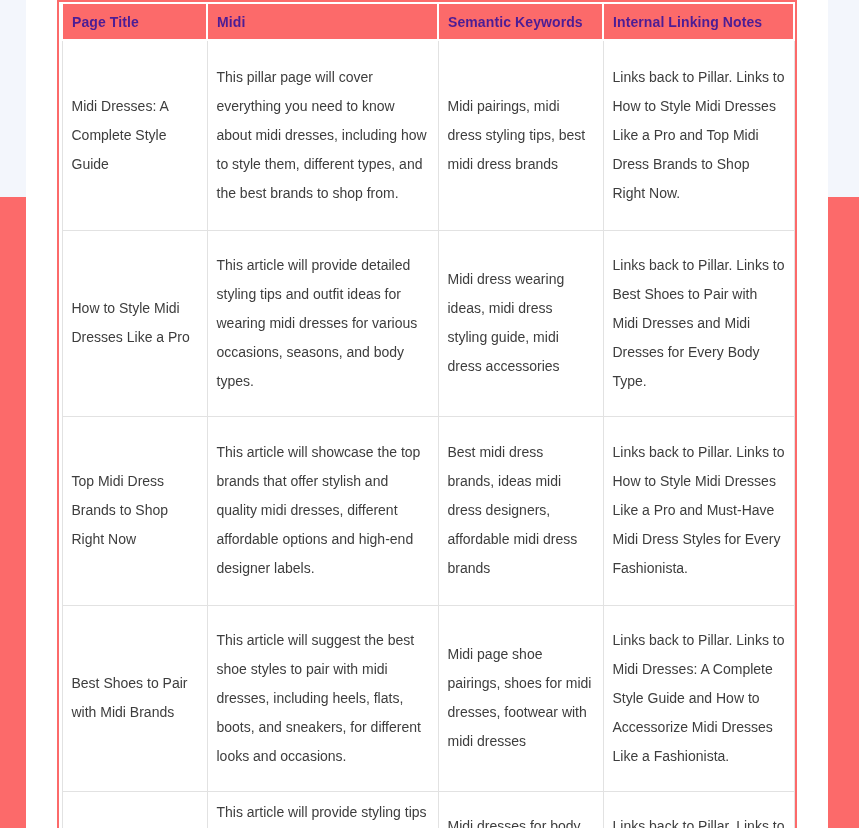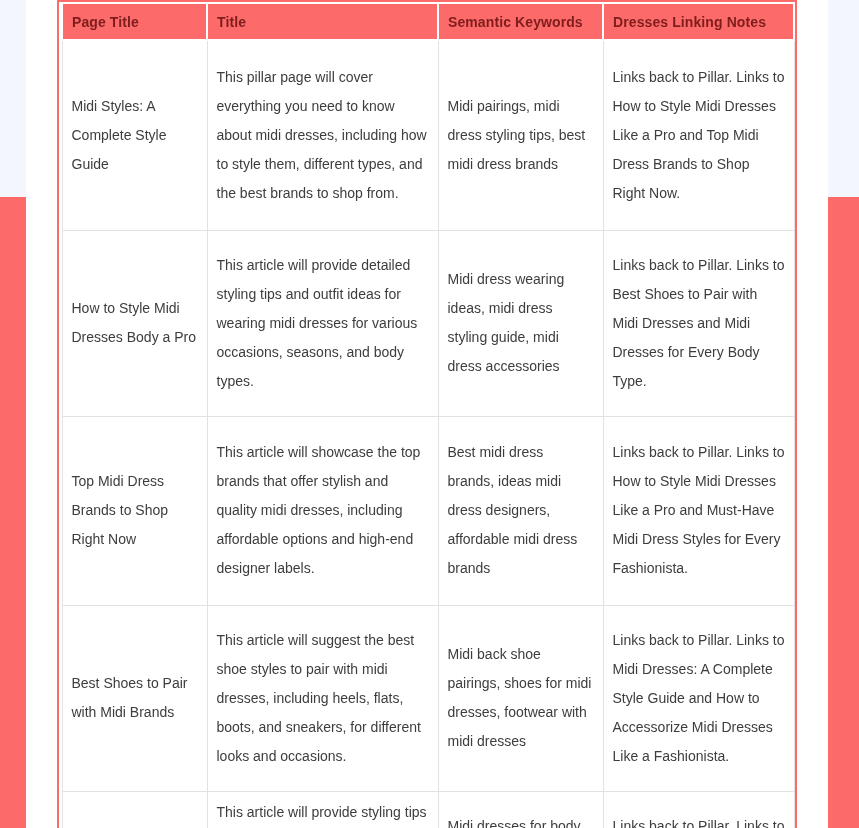--- a/index.html
+++ b/index.html
@@ -55,21 +55,21 @@
     color: #3d3d3d;
   }
 
   col.c1 { width: 145px; }
   col.c2 { width: 231px; }
   col.c3 { width: 165px; }
   col.c4 { width: 191px; }
 
   th {
     background: #fc6a6a;
-    color: #7f1d1d;
+    color: #4c1d95;
     font-weight: bold;
     font-size: 14px;
     text-align: left;
     height: 35px;
     padding: 0 9px;
     border: 2px solid #ffffff;
     letter-spacing: 0.1px;
   }
 
   td {
@@ -105,48 +105,48 @@
   <table class="plan">
     <colgroup>
       <col class="c1">
         <col class="c2">
         <col class="c3">
         <col class="c4">
     </colgroup>
     <thead>
       <tr>
         <th>Page Title</th>
-        <th>Title</th>
+        <th>Midi</th>
         <th>Semantic Keywords</th>
-        <th>Dresses Linking Notes</th>
+        <th>Internal Linking Notes</th>
       </tr>
     </thead>
     <tbody>
       <tr class="r1">
-        <td class="cell-title">Midi Styles: A Complete Style Guide</td>
+        <td class="cell-title">Midi Dresses: A Complete Style Guide</td>
         <td class="cell-focus">This pillar page will cover everything you need to know about midi dresses, including how to style them, different types, and the best brands to shop from.</td>
         <td class="cell-keywords">Midi pairings, midi dress styling tips, best midi dress brands</td>
         <td class="cell-notes">Links back to Pillar. Links to How to Style Midi Dresses Like a Pro and Top Midi Dress Brands to Shop Right Now.</td>
       </tr>
       <tr class="r2">
-        <td class="cell-title">How to Style Midi Dresses Body a Pro</td>
+        <td class="cell-title">How to Style Midi Dresses Like a Pro</td>
         <td class="cell-focus">This article will provide detailed styling tips and outfit ideas for wearing midi dresses for various occasions, seasons, and body types.</td>
         <td class="cell-keywords">Midi dress wearing ideas, midi dress styling guide, midi dress accessories</td>
         <td class="cell-notes">Links back to Pillar. Links to Best Shoes to Pair with Midi Dresses and Midi Dresses for Every Body Type.</td>
       </tr>
       <tr class="r3">
         <td class="cell-title">Top Midi Dress Brands to Shop Right Now</td>
-        <td class="cell-focus">This article will showcase the top brands that offer stylish and quality midi dresses, including affordable options and high-end designer labels.</td>
+        <td class="cell-focus">This article will showcase the top brands that offer stylish and quality midi dresses, different affordable options and high-end designer labels.</td>
         <td class="cell-keywords">Best midi dress brands, ideas midi dress designers, affordable midi dress brands</td>
         <td class="cell-notes">Links back to Pillar. Links to How to Style Midi Dresses Like a Pro and Must-Have Midi Dress Styles for Every Fashionista.</td>
       </tr>
       <tr class="r4">
         <td class="cell-title">Best Shoes to Pair with Midi Brands</td>
         <td class="cell-focus">This article will suggest the best shoe styles to pair with midi dresses, including heels, flats, boots, and sneakers, for different looks and occasions.</td>
-        <td class="cell-keywords">Midi back shoe pairings, shoes for midi dresses, footwear with midi dresses</td>
+        <td class="cell-keywords">Midi page shoe pairings, shoes for midi dresses, footwear with midi dresses</td>
         <td class="cell-notes">Links back to Pillar. Links to Midi Dresses: A Complete Style Guide and How to Accessorize Midi Dresses Like a Fashionista.</td>
       </tr>
       <tr class="r5">
         <td class="cell-title"></td>
         <td class="cell-focus">This article will provide styling tips and recommendations on</td>
         <td class="cell-keywords">Midi dresses for body types,</td>
         <td class="cell-notes">Links back to Pillar. Links to How to Style Midi</td>
       </tr>
     </tbody>
   </table>

